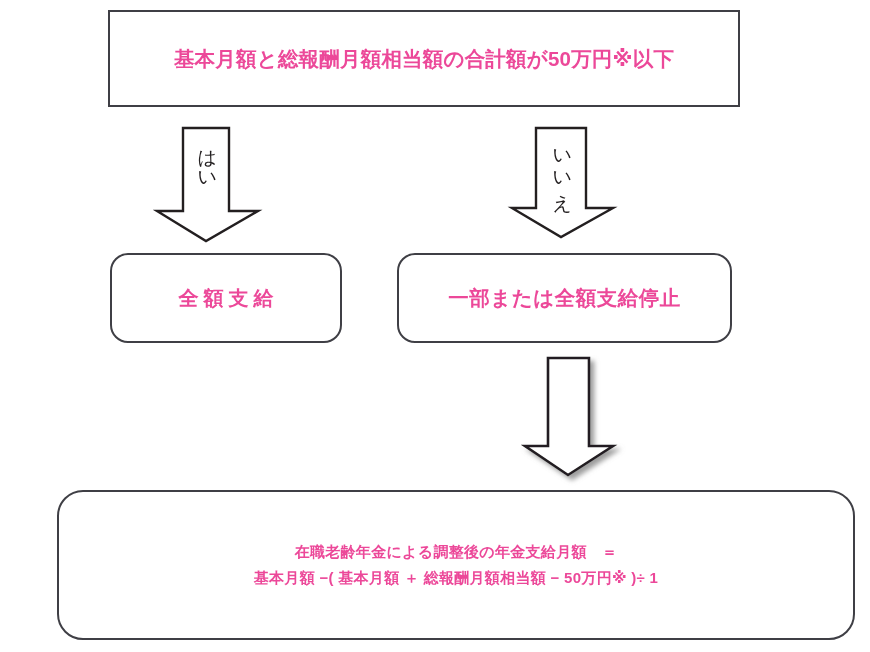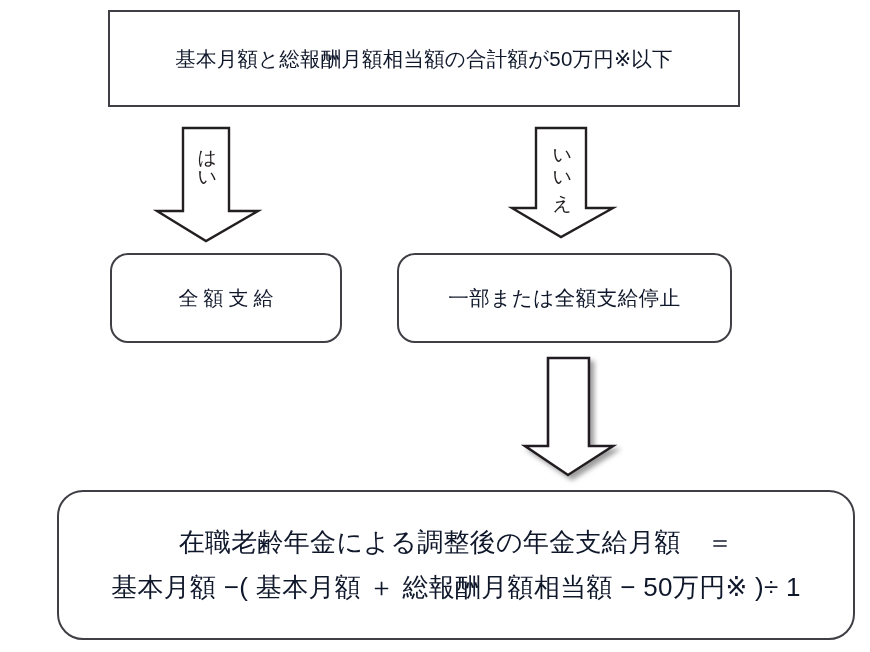--- a/index.html
+++ b/index.html
@@ -43,29 +43,29 @@
 
   .node-round-lg {
     border: 2.5px solid #3f3f45;
     border-radius: 26px;
   }
 
   .node-text {
     font-size: 20px;
     line-height: 1.55;
     letter-spacing: 0.5px;
-    color: #0f172a;
-    font-weight: 400;
+    color: #ec4899;
+    font-weight: 700;
     white-space: pre-line;
   }
 
   #node-condition .node-text { font-size: 20.5px; letter-spacing: 0.2px; }
   #node-full .node-text { font-size: 20px; letter-spacing: 5px; text-indent: 5px; }
   #node-partial .node-text { font-size: 20.5px; letter-spacing: 0.5px; }
-  #node-formula .node-text { font-size: 26px; line-height: 1.75; letter-spacing: 0.3px; }
+  #node-formula .node-text { font-size: 15px; line-height: 1.75; letter-spacing: 0.3px; }
 
   
   .arrow {
     position: absolute;
   }
   .arrow svg {
     display: block;
     overflow: visible;
   }
   .arrow-label {

